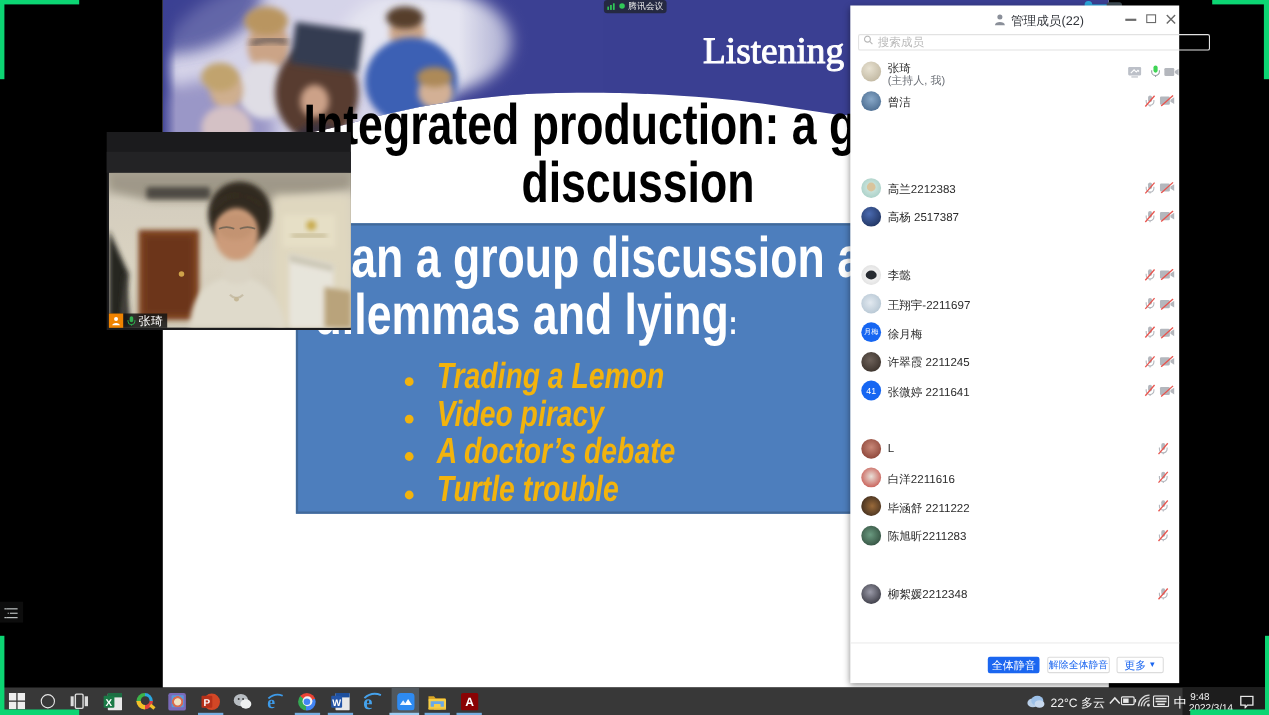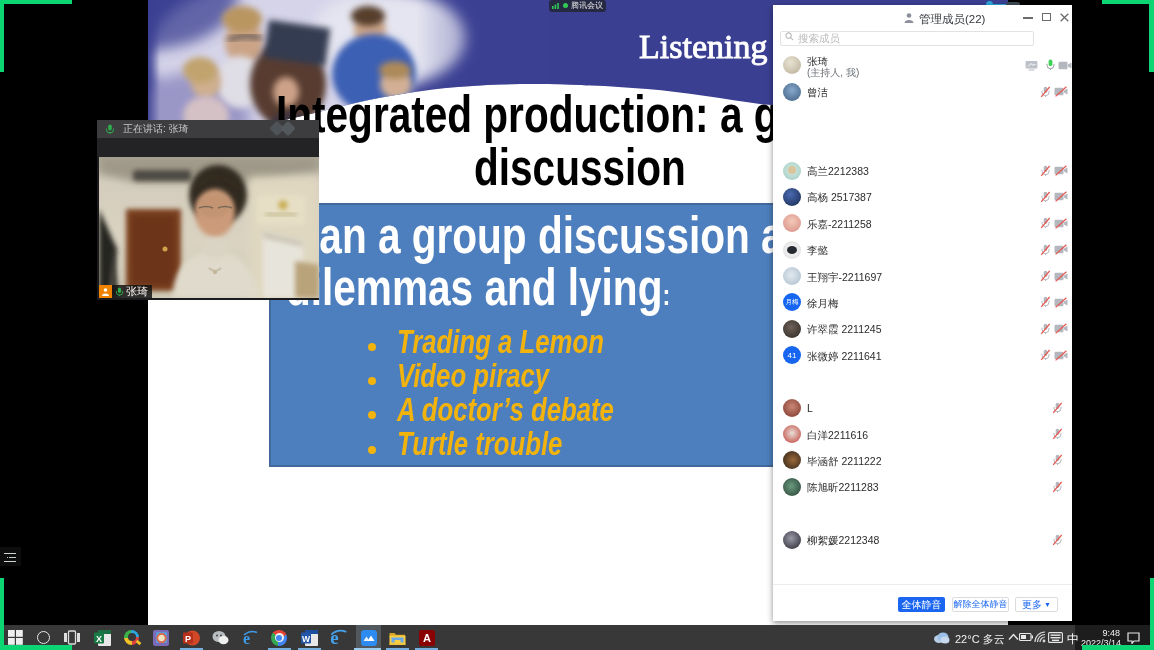--- a/index.html
+++ b/index.html
@@ -97,32 +97,20 @@
   <span style="color:#e8e8e8;font-size:8px">腾讯会议</span>
 </div>
 
 <div class="abs" style="left:1008px;top:0;width:146px;height:6px;background:#000"></div>
 <div class="abs" style="left:988px;top:3.5px;width:20px;height:2.5px;background:#2aa7dc"></div>
 <div class="abs" style="left:986px;top:1px;width:7px;height:7px;border-radius:50%;background:#2aa7dc"></div>
 <div class="abs" style="left:1006px;top:2px;width:14px;height:5px;border-radius:3px;background:#3d4a52"></div>
 
 <div class="abs" style="left:97px;top:120px;width:222px;height:180px;background:#1b1b1d">
 
-  <div class="abs" style="left:0;top:0;width:222px;height:18px;background:#3d3d40;display:flex;align-items:center">
-    <svg style="margin-left:8px" width="10" height="11" viewBox="0 0 10 11">
-        <rect x="3.2" y="0.5" width="3.6" height="6" rx="1.8" fill="#2fae4e"></rect>
-        <path d="M1.5,4.5 v1 a3.5,3.5 0 0 0 7,0 v-1" stroke="#2fae4e" stroke-width="1" fill="none"></path>
-        <line x1="5" y1="8.5" x2="5" y2="10" stroke="#2fae4e" stroke-width="1"></line>
-      </svg>
-    <span style="color:#c9c9c9;font-size:10px;margin-left:8px">正在讲话: 张琦</span>
-    <svg style="position:absolute;right:21px;top:1px" width="32" height="16" viewBox="0 0 32 16">
-        <rect x="5.5" y="2" width="11" height="11" rx="2.5" fill="#4e5357" transform="rotate(45 11 7.5)"></rect>
-        <rect x="16.5" y="2" width="11" height="11" rx="2.5" fill="#53585c" transform="rotate(45 22 7.5)"></rect>
-      </svg>
-  </div>
 
   <div class="abs" style="left:0;top:18px;width:222px;height:19px;background:#232325"></div>
 
   <svg class="abs" style="left:2px;top:37px" width="220" height="141" viewBox="0 0 220 141">
     <defs>
       <filter id="vb" x="-30%" y="-30%" width="160%" height="160%">
           <feGaussianBlur stdDeviation="2.5"></feGaussianBlur>
         </filter>
       <filter id="vb2" x="-30%" y="-30%" width="160%" height="160%">
           <feGaussianBlur stdDeviation="4"></feGaussianBlur>
@@ -193,21 +181,21 @@
         <path d="M1.5,11 C1.5,7 10.5,7 10.5,11 Z" fill="#8a8f99"></path>
       </svg>
     <span class="abs" style="left:146px;top:7px;color:#33363c;font-size:11.5px">管理成员(22)</span>
     <span class="abs" style="left:250px;top:12px;width:10px;height:1.5px;background:#6b6b6b"></span>
     <span class="abs" style="left:269px;top:7.5px;width:8.5px;height:8.5px;border:1.4px solid #6b6b6b"></span>
     <svg class="abs" style="left:287px;top:7.5px" width="9" height="9" viewBox="0 0 9 9">
         <path d="M0.7,0.7 L8.3,8.3 M8.3,0.7 L0.7,8.3" stroke="#6b6b6b" stroke-width="1.3"></path>
       </svg>
   </div>
 
-  <div class="abs" style="left:7px;top:26px;width:254px;height:15px;border:1px solid #e2e2e2;border-radius:2px;display:flex;">
+  <div class="abs" style="left:7px;top:26px;width:320px;height:15px;border:1px solid #e2e2e2;border-radius:2px;display:flex;">
     <svg style="margin-left:4px" width="9" height="9" viewBox="0 0 10 10">
         <circle cx="4" cy="4" r="3" fill="none" stroke="#b9b9b9" stroke-width="1.2"></circle>
         <line x1="6.3" y1="6.3" x2="9" y2="9" stroke="#b9b9b9" stroke-width="1.2"></line>
       </svg>
     <span style="color:#b9b9b9;font-size:10.5px;margin-left:4px">搜索成员</span>
   </div>
 
   <div class="abs row" style="top:47.2px">
       <span class="av" style="background:radial-gradient(circle at 40% 35%, #e8e2d2, #b8ae96)"></span>
       <span class="nm" style="top:2.5px">张琦</span>
@@ -267,35 +255,20 @@
         <path d="M2,4.8 v1.4 a3.5,3.5 0 0 0 7,0 v-1.4" stroke="#b4b7bd" stroke-width="1" fill="none"></path>
         <line x1="5.5" y1="9.4" x2="5.5" y2="11" stroke="#b4b7bd" stroke-width="1"></line>
         <line x1="9.6" y1="1" x2="1.2" y2="10.8" stroke="#e8544e" stroke-width="1.2"></line>
       </svg>
       <svg class="abs" style="left:281px;top:7.5px" width="14" height="11" viewBox="0 0 14 11">
         <rect x="0.5" y="1.8" width="9" height="7.4" rx="1.2" fill="#b4b7bd"></rect>
         <path d="M10,4.6 L13.5,2.4 V8.6 L10,6.4 Z" fill="#b4b7bd"></path>
         <line x1="12.4" y1="0.8" x2="1.6" y2="10.4" stroke="#e8544e" stroke-width="1.2"></line>
       </svg>
     </div>
-  <div class="abs row" style="top:205.3px">
-      <span class="av" style="background:radial-gradient(circle at 50% 40%, #f2cab8, #d88a84)"></span>
-      <span class="nm" style="top:7.5px">乐嘉-2211258</span>
-      <svg class="abs" style="left:267px;top:7.0px" width="11" height="12" viewBox="0 0 11 12">
-        <rect x="3.7" y="0.8" width="3.6" height="6.2" rx="1.8" fill="#b4b7bd"></rect>
-        <path d="M2,4.8 v1.4 a3.5,3.5 0 0 0 7,0 v-1.4" stroke="#b4b7bd" stroke-width="1" fill="none"></path>
-        <line x1="5.5" y1="9.4" x2="5.5" y2="11" stroke="#b4b7bd" stroke-width="1"></line>
-        <line x1="9.6" y1="1" x2="1.2" y2="10.8" stroke="#e8544e" stroke-width="1.2"></line>
-      </svg>
-      <svg class="abs" style="left:281px;top:7.5px" width="14" height="11" viewBox="0 0 14 11">
-        <rect x="0.5" y="1.8" width="9" height="7.4" rx="1.2" fill="#b4b7bd"></rect>
-        <path d="M10,4.6 L13.5,2.4 V8.6 L10,6.4 Z" fill="#b4b7bd"></path>
-        <line x1="12.4" y1="0.8" x2="1.6" y2="10.4" stroke="#e8544e" stroke-width="1.2"></line>
-      </svg>
-    </div>
   <div class="abs row" style="top:231.7px">
       <span class="av" style="background:radial-gradient(circle at 50% 50%, #fdfdfd, #d8d8d8)">
         <i style="position:absolute;left:4px;top:5px;width:10px;height:8px;border-radius:50%;background:#262a30"></i>
       </span>
       <span class="nm" style="top:7.5px">李懿</span>
       <svg class="abs" style="left:267px;top:7.0px" width="11" height="12" viewBox="0 0 11 12">
         <rect x="3.7" y="0.8" width="3.6" height="6.2" rx="1.8" fill="#b4b7bd"></rect>
         <path d="M2,4.8 v1.4 a3.5,3.5 0 0 0 7,0 v-1.4" stroke="#b4b7bd" stroke-width="1" fill="none"></path>
         <line x1="5.5" y1="9.4" x2="5.5" y2="11" stroke="#b4b7bd" stroke-width="1"></line>
         <line x1="9.6" y1="1" x2="1.2" y2="10.8" stroke="#e8544e" stroke-width="1.2"></line>
@@ -553,18 +526,18 @@
       <path d="M1,11 A10,10 0 0 1 11,1 M3.5,11 A7.5,7.5 0 0 1 11,3.5 M6,11 A5,5 0 0 1 11,6" fill="none" stroke="#d8d8d8" stroke-width="1.2"></path>
       <circle cx="10" cy="10" r="1.4" fill="#d8d8d8"></circle>
     </svg>
   <svg class="abs" style="left:1048px;top:7px" width="15" height="11" viewBox="0 0 15 11">
       <rect x="0.6" y="0.6" width="13.8" height="9.8" rx="1" fill="none" stroke="#e8e8e8" stroke-width="1.1"></rect>
       <rect x="2.5" y="2.5" width="10" height="1.4" fill="#e8e8e8"></rect>
       <rect x="2.5" y="5" width="10" height="1.4" fill="#e8e8e8"></rect>
       <rect x="4" y="7.6" width="7" height="1.4" fill="#e8e8e8"></rect>
     </svg>
   <span class="abs" style="left:1067px;top:5.5px;color:#fff;font-size:12px">中</span>
-  <span class="abs" style="left:1082px;top:2.5px;width:38px;text-align:right;color:#f2f2f2;font-size:9px">9:48</span>
+  <span class="abs" style="left:1082px;top:2.5px;width:38px;text-align:left;color:#f2f2f2;font-size:9px">9:48</span>
   <span class="abs" style="left:1078px;top:13px;width:46px;text-align:center;color:#f2f2f2;font-size:9px">2022/3/14</span>
   <svg class="abs" style="left:1127px;top:6.5px" width="13" height="12" viewBox="0 0 13 12">
       <path d="M1,1 h11 v8 h-5 l-2,2.5 v-2.5 h-4 z" fill="none" stroke="#e8e8e8" stroke-width="1.2"></path>
     </svg>
 </div>
 
 </body></html>

